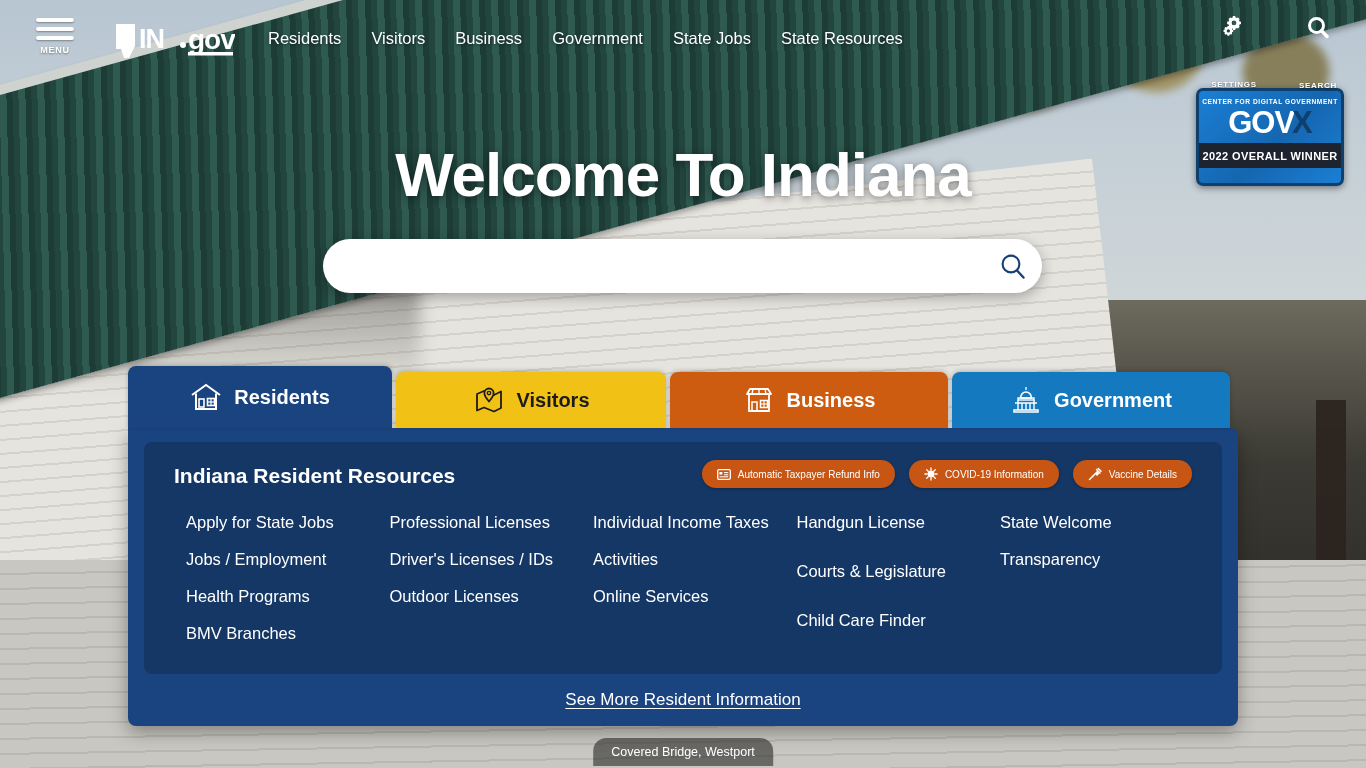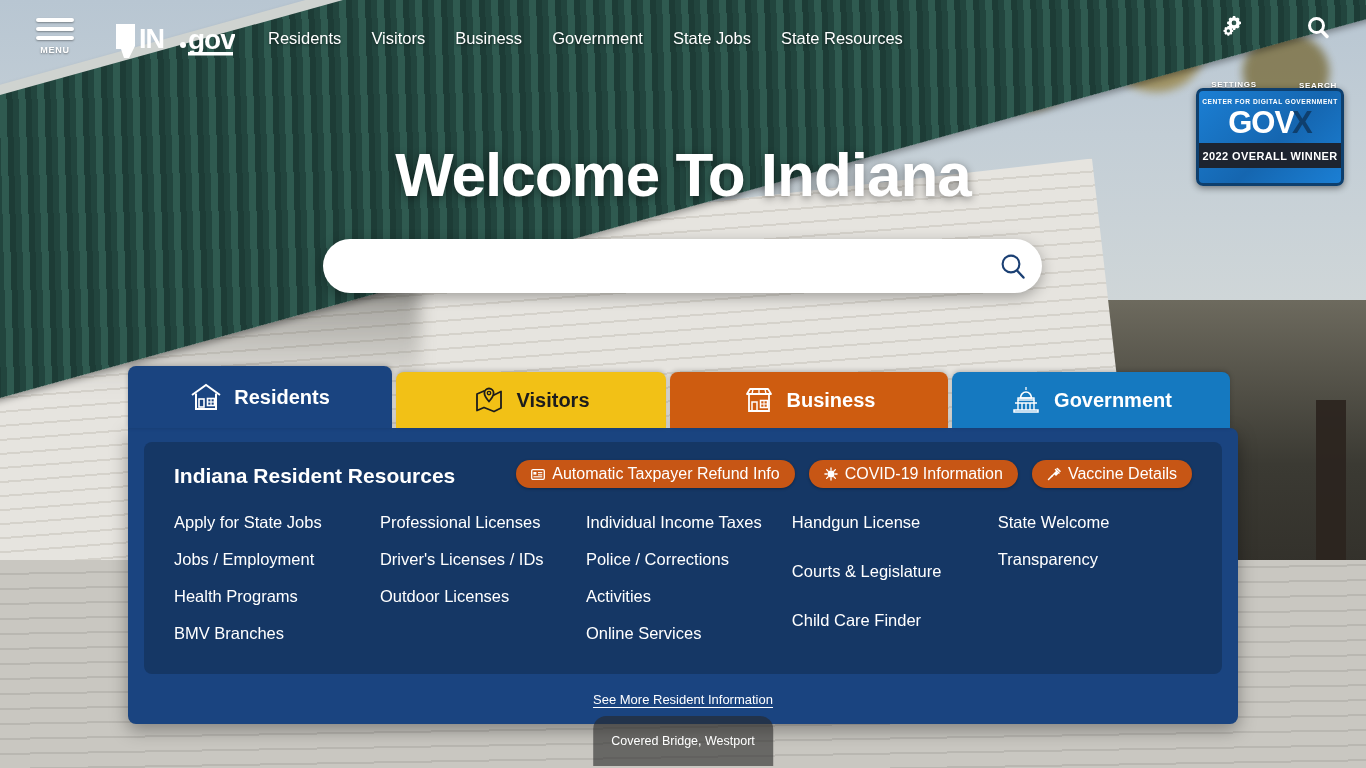--- a/index.html
+++ b/index.html
@@ -198,45 +198,45 @@
     background:#153765; border-radius:8px; padding:18px 30px 22px 30px;
   }
   .panel-head {
     display:flex; align-items:flex-end; justify-content:space-between; margin-bottom:16px;
   }
   .panel-title { font-size:21px; font-weight:bold; color:#fff; }
   .pills { display:flex; gap:14px; align-items:center; }
   .pill {
     background:#c75615; color:#fff; border-radius:16px; height:28px;
     display:flex; align-items:center; gap:7px; padding:0 15px;
-    font-size:16px; cursor:pointer; white-space:nowrap;
+    font-size:10px; cursor:pointer; white-space:nowrap;
     box-shadow:0 1px 3px rgba(0,0,0,.3);
   }
   .pill .picon { font-size:12px; line-height:1; display:flex; align-items:center; }
 
-  .links-grid { display:flex; gap:0; }
+  .links-grid { display:flex; gap:0;margin-left:12px; }
   .links-col { display:flex; flex-direction:column; }
   .links-col:nth-child(1){ width:212px; }
   .links-col:nth-child(2){ width:212px; }
   .links-col:nth-child(3){ width:212px; }
   .links-col:nth-child(4){ width:212px;gap:12px; }
   .links-col:nth-child(5){ width:200px; }
   .links-col a {
     color:#fff; text-decoration:none; font-size:16.5px; line-height:37px; white-space:nowrap;
   }
   .panel-footer { text-align:center; padding-top:16px; }
   .panel-footer a {
-    color:#fff; font-size:13px; text-decoration:underline; text-underline-offset:3px;
+    color:#fff; font-size:17px; text-decoration:underline; text-underline-offset:3px;
   }
 
   
   .caption {
     position:absolute; left:50%; transform:translateX(-50%); bottom:2px;
     background:rgba(40,40,40,.6); color:#fff; font-size:12.5px;
-    padding:18px 18px; border-radius:13px 13px 0 0; z-index:25; white-space:nowrap;
+    padding:7px 18px; border-radius:13px 13px 0 0; z-index:25; white-space:nowrap;
   }
 </style>
 </head>
 <body>
 
 <div id="page">
 
   <div class="bg">
     <div class="bg-sky"></div>
     <div class="bg-trees"></div>
@@ -456,21 +456,20 @@
             <a href="#">Health Programs</a>
             <a href="#">BMV Branches</a>
           </div>
           <div class="links-col">
             <a href="#">Professional Licenses</a>
             <a href="#">Driver's Licenses / IDs</a>
             <a href="#">Outdoor Licenses</a>
           </div>
           <div class="links-col">
             <a href="#">Individual Income Taxes</a>
-            <a href="#">Police / Corrections</a>
             <a href="#">Activities</a>
             <a href="#">Online Services</a>
           </div>
           <div class="links-col">
             <a href="#">Handgun License</a>
             <a href="#">Courts &amp; Legislature</a>
             <a href="#">Child Care Finder</a>
           </div>
           <div class="links-col">
             <a href="#">State Welcome</a>

